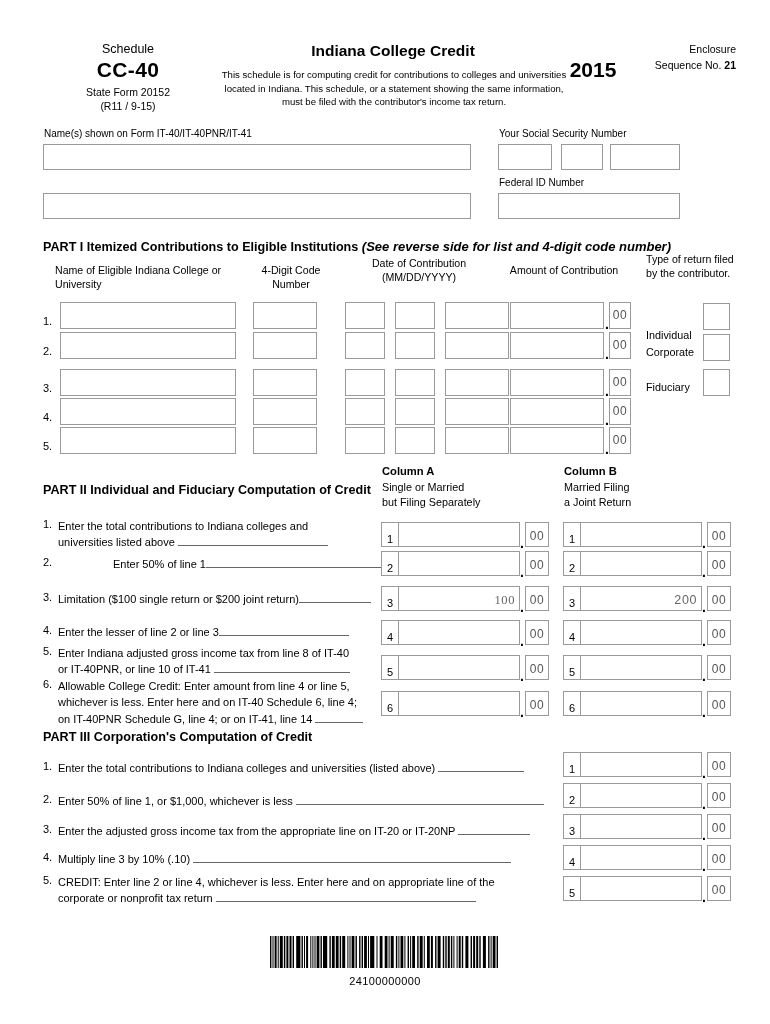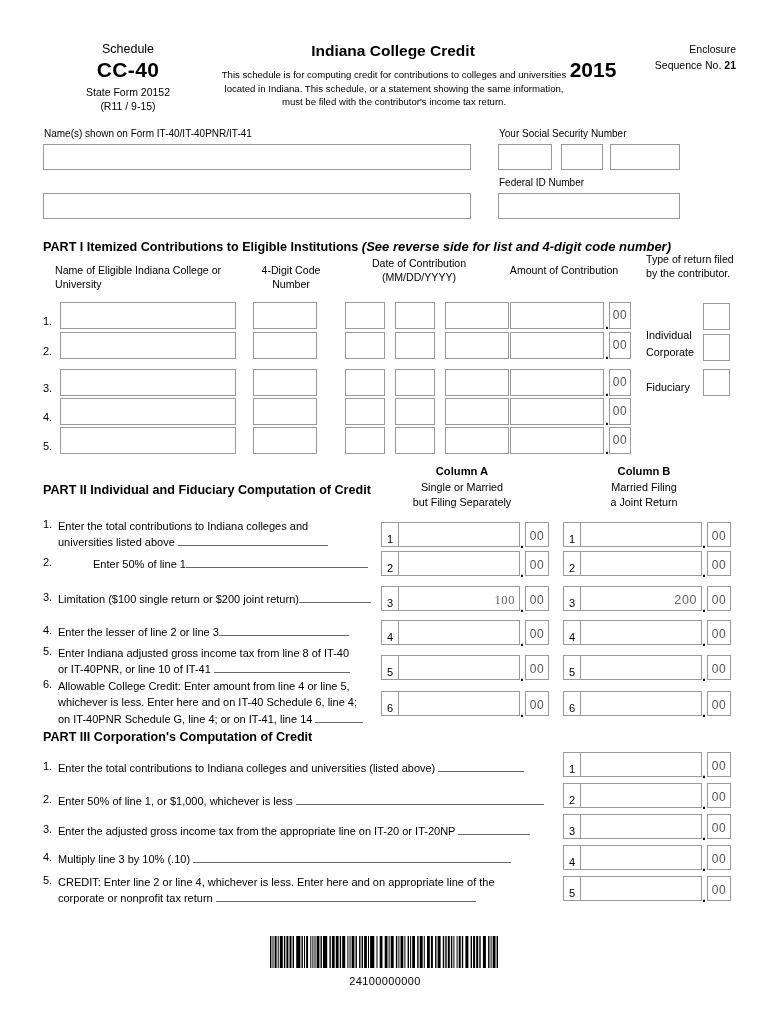--- a/index.html
+++ b/index.html
@@ -102,21 +102,21 @@
     font-size: 12px; color: #555555;
     letter-spacing: .5px;
     text-align: center;
   }
   .dot {
     font-size: 14px; font-weight: bold; line-height: 1;
   }
   .chk-lbl { font-size: 10.8px; }
 
   
-  .p2-colhdr { font-size: 10.8px; line-height: 1.42; text-align: center; }
+  .p2-colhdr { font-size: 10.8px; line-height: 1.42; text-align: left; }
   .p2-colhdr .ch { font-weight: bold; font-size: 11.2px; }
   #p2h-a { left: 382px; top: 464px; width: 160px; }
   #p2h-b { left: 564px; top: 464px; width: 160px; }
 
   
   .li-num { font-size: 11px; }
   .li-txt { font-size: 11px; line-height: 1.48; }
 
   .leader {
     display: inline-block;
@@ -308,21 +308,21 @@
         <div class="money-dot" style="left: 139px; top: 14px;">.</div>
         <div class="money-cents" style="left: 144px;">00</div>
       </div>
       <div class="money-wrap" style="position: absolute; left: 563px; top: 522px; width: 169px; height: 25px;">
         <div class="money-num" style="line-height: 32px;">1</div>
         <div class="money-main" style="left: 17px; width: 122px;"></div>
         <div class="money-dot" style="left: 139px; top: 14px;">.</div>
         <div class="money-cents" style="left: 144px;">00</div>
       </div>
       <div class="li-num" style="position: absolute; left: 43px; top: 556px;">2.</div>
-      <div class="li-txt" style="position: absolute; left: 46px; top: 556px; width: 330px; padding-left: 47px;">
+      <div class="li-txt" style="position: absolute; left: 66px; top: 556px; width: 330px; padding-left: 47px;">
         <div><span>Enter 50% of line 1</span><span class="leader" style="width: 182px;"></span></div>
       </div>
       <div class="money-wrap" style="position: absolute; left: 381px; top: 551px; width: 169px; height: 25px;">
         <div class="money-num" style="line-height: 32px;">2</div>
         <div class="money-main" style="left: 17px; width: 122px;"></div>
         <div class="money-dot" style="left: 139px; top: 14px;">.</div>
         <div class="money-cents" style="left: 144px;">00</div>
       </div>
       <div class="money-wrap" style="position: absolute; left: 563px; top: 551px; width: 169px; height: 25px;">
         <div class="money-num" style="line-height: 32px;">2</div>

